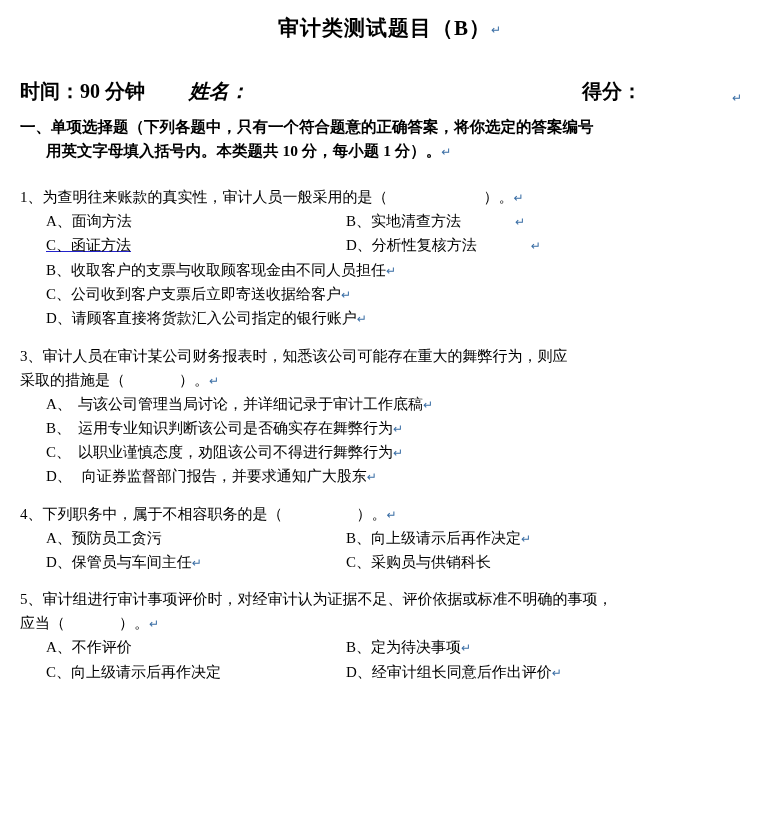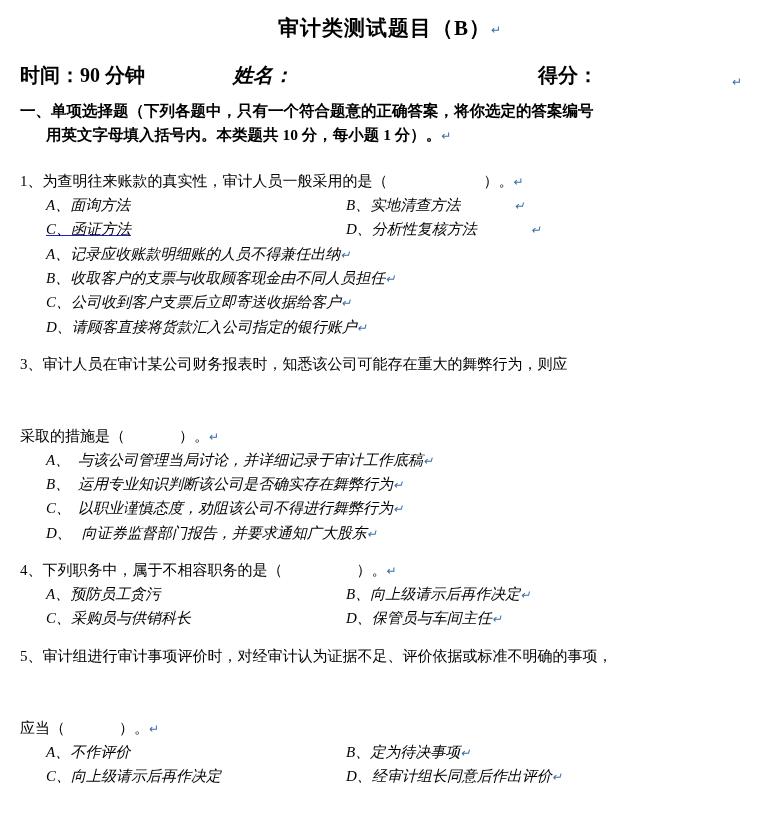--- a/index.html
+++ b/index.html
@@ -29,27 +29,26 @@
     letter-spacing: 1px;
   }
   .pilcrow {
     color: #3a6ea5;
     font-size: 12px;
     font-weight: normal;
     vertical-align: middle;
     font-family: "Liberation Sans", sans-serif;
   }
   .meta-row {
-    margin: 20px 0 0 0;
+    margin: 36px 0 0 0;
     padding: 0 26px 0 20px;
     font-size: 20px;
     font-weight: bold;
     display: flex;
     align-items: flex-end;
-    gap: 44px;
   }
   .meta-time { white-space: nowrap; }
   .meta-name { white-space: nowrap; margin-left: 44px; font-style: italic; }
   .meta-score { white-space: nowrap; margin-left: auto; padding-right: 90px; font-family: Liberation Serif, serif;}
   .section-head {
     margin: 10px 8px 0 0;
     padding: 0 22px 0 20px;
     font-size: 15.5px;
     font-weight: bold;
     line-height: 1.55;
@@ -63,34 +62,32 @@
     padding: 0 22px 0 20px;
     font-size: 15px;
     line-height: 1.6;
   }
   .q-stem {
     margin-top: 13px;
   }
   .q-stem-cont {
     display: block;
     padding-left: 18px;
-    margin-top: 48px;
   }
   .opts-grid {
     display: grid;
     grid-template-columns: 300px 1fr;
     padding-left: 26px;
   }
   .opts-list {
     padding-left: 26px;
   }
   .opt {
     line-height: 1.62;
     white-space: nowrap;
-    font-style: italic;
   }
   .opt-underline {
     text-decoration: underline;
     text-decoration-color: #2222cc;
   }
   .opt-wide-gap .lbl {
     display: inline-block;
     min-width: 32px;
   }
   .blank-line {
@@ -132,21 +129,20 @@
     <div class="opts-grid">
       <div class="opt"><span>A、面询方法</span></div>
       <div class="opt"><span>B、实地清查方法</span><span class="gap-sm"></span><span class="pilcrow">↵</span></div>
       <div class="opt"><span class="opt-underline">C、函证方法</span></div>
       <div class="opt"><span>D、分析性复核方法</span><span class="gap-sm"></span><span class="pilcrow">↵</span></div>
     </div>
   </div>
 
   <div class="q-block">
     <div class="opts-list">
-      <div class="opt"><span>A、记录应收账款明细账的人员不得兼任出纳</span><span class="pilcrow">↵</span></div>
       <div class="opt"><span>B、收取客户的支票与收取顾客现金由不同人员担任</span><span class="pilcrow">↵</span></div>
       <div class="opt"><span>C、公司收到客户支票后立即寄送收据给客户</span><span class="pilcrow">↵</span></div>
       <div class="opt"><span>D、请顾客直接将货款汇入公司指定的银行账户</span><span class="pilcrow">↵</span></div>
     </div>
   </div>
 
   <div class="q-block">
     <div class="q-stem">
       <span>3、审计人员在审计某公司财务报表时，知悉该公司可能存在重大的舞弊行为，则应</span>
       <span class="q-stem-cont" style="padding-left:0;">
@@ -161,22 +157,22 @@
     </div>
   </div>
 
   <div class="q-block">
     <div class="q-stem">
       <span>4、下列职务中，属于不相容职务的是（</span><span class="gap-md"></span><span>）。</span><span class="pilcrow">↵</span>
     </div>
     <div class="opts-grid">
       <div class="opt"><span>A、预防员工贪污</span></div>
       <div class="opt"><span>B、向上级请示后再作决定</span><span class="pilcrow">↵</span></div>
+      <div class="opt"><span>D、保管员与车间主任</span><span class="pilcrow">↵</span></div>
       <div class="opt"><span>C、采购员与供销科长</span></div>
-      <div class="opt"><span>D、保管员与车间主任</span><span class="pilcrow">↵</span></div>
     </div>
   </div>
 
   <div class="q-block">
     <div class="q-stem">
       <span>5、审计组进行审计事项评价时，对经审计认为证据不足、评价依据或标准不明确的事项，</span>
       <span class="q-stem-cont" style="padding-left:0;">
         <span>应当（</span><span class="gap-sm"></span><span>）。</span><span class="pilcrow">↵</span>
       </span>
     </div>

